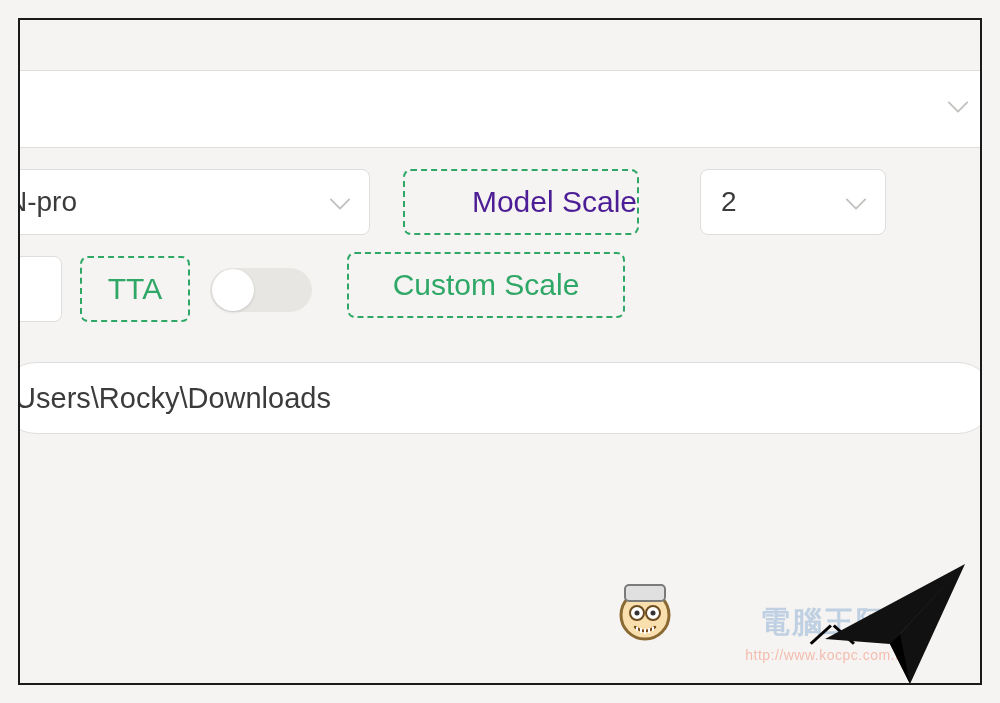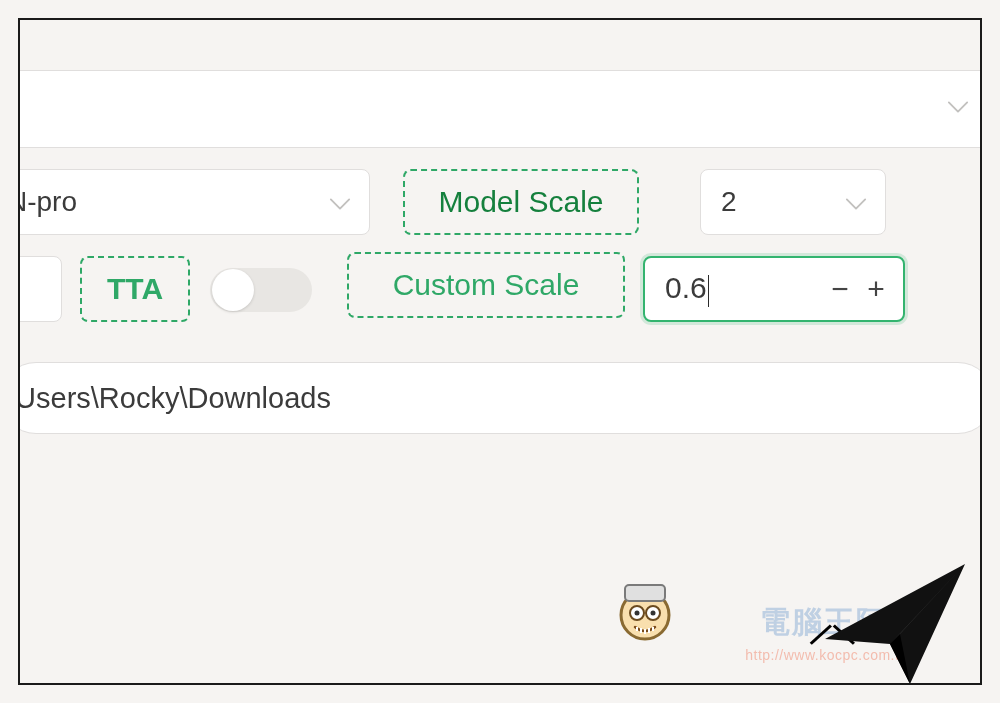--- a/index.html
+++ b/index.html
@@ -58,23 +58,23 @@
   .model-scale-label {
     position: absolute;
     left: 383px;
     top: 149px;
     width: 236px;
     height: 66px;
     border: 2px dashed #2fa867;
     border-radius: 8px;
     display: flex;
     align-items: center;
-    justify-content: center;
-    font-size: 30px;
-    color: #15803d;
+    justify-content: flex-end;
+    font-size: 30px;
+    color: #4c1d95;
   }
   .scale-value-dropdown {
     position: absolute;
     left: 680px;
     top: 149px;
     width: 186px;
     height: 66px;
     background: #fff;
     border: 1px solid #e0dedd;
     border-radius: 8px;
@@ -103,21 +103,20 @@
     top: 236px;
     width: 110px;
     height: 66px;
     border: 2px dashed #2fa867;
     border-radius: 8px;
     display: flex;
     align-items: center;
     justify-content: center;
     font-size: 30px;
     color: #2fa867;
-    font-weight: bold;
   }
   .toggle {
     position: absolute;
     left: 190px;
     top: 248px;
     width: 102px;
     height: 44px;
     background: #e8e6e3;
     border-radius: 22px;
   }
@@ -301,29 +300,20 @@
   </div>
 
   <div class="toggle">
     <div class="toggle-knob"></div>
   </div>
 
   <div class="custom-scale-label">
     <span>Custom Scale</span>
   </div>
 
-  <div class="spinner">
-    <div class="spinner-value">
-      <span>0.6</span><span class="caret"></span>
-    </div>
-    <div class="spinner-btns">
-      <div class="spinner-btn">−</div>
-      <div class="spinner-btn">+</div>
-    </div>
-  </div>
 
   <div class="path-field">
     <span>\Users\Rocky\Downloads</span>
   </div>
 
   <svg class="face" viewBox="0 0 60 60">
     <circle cx="30" cy="32" r="24" fill="#f9dfae" stroke="#8a6a32" stroke-width="3"></circle>
     <rect x="10" y="2" width="40" height="16" rx="4" fill="#e0e0e0" stroke="#7a7a7a" stroke-width="2"></rect>
     <circle cx="22" cy="30" r="7" fill="#fff" stroke="#6b4a1e" stroke-width="2"></circle>
     <circle cx="38" cy="30" r="7" fill="#fff" stroke="#6b4a1e" stroke-width="2"></circle>

